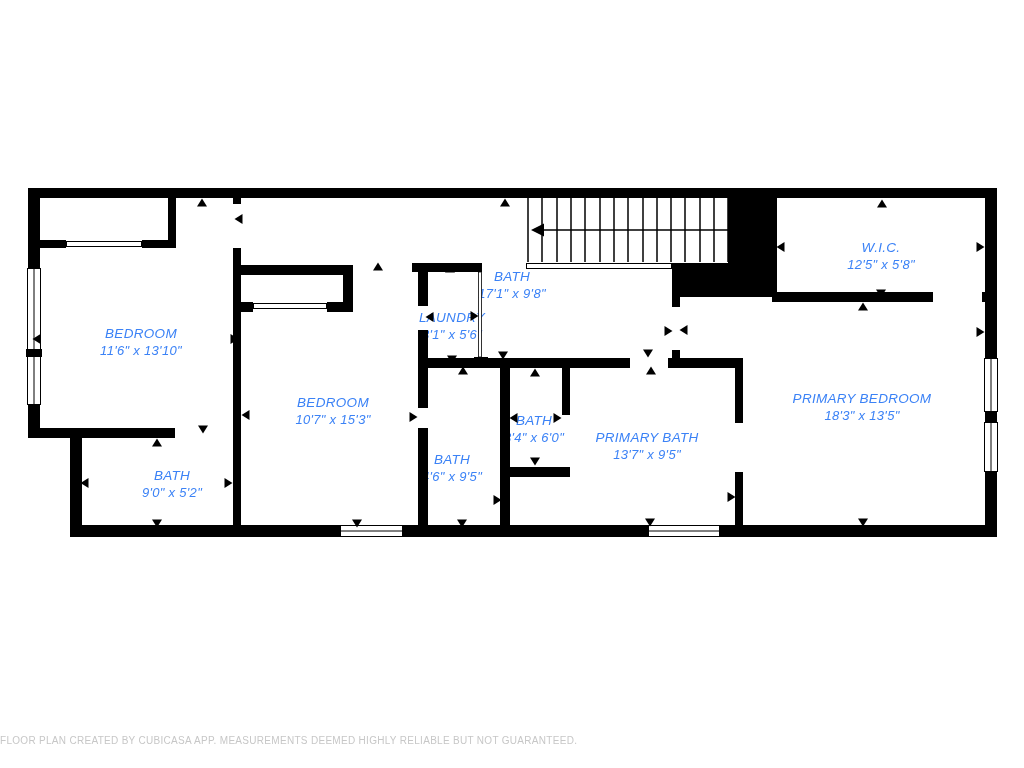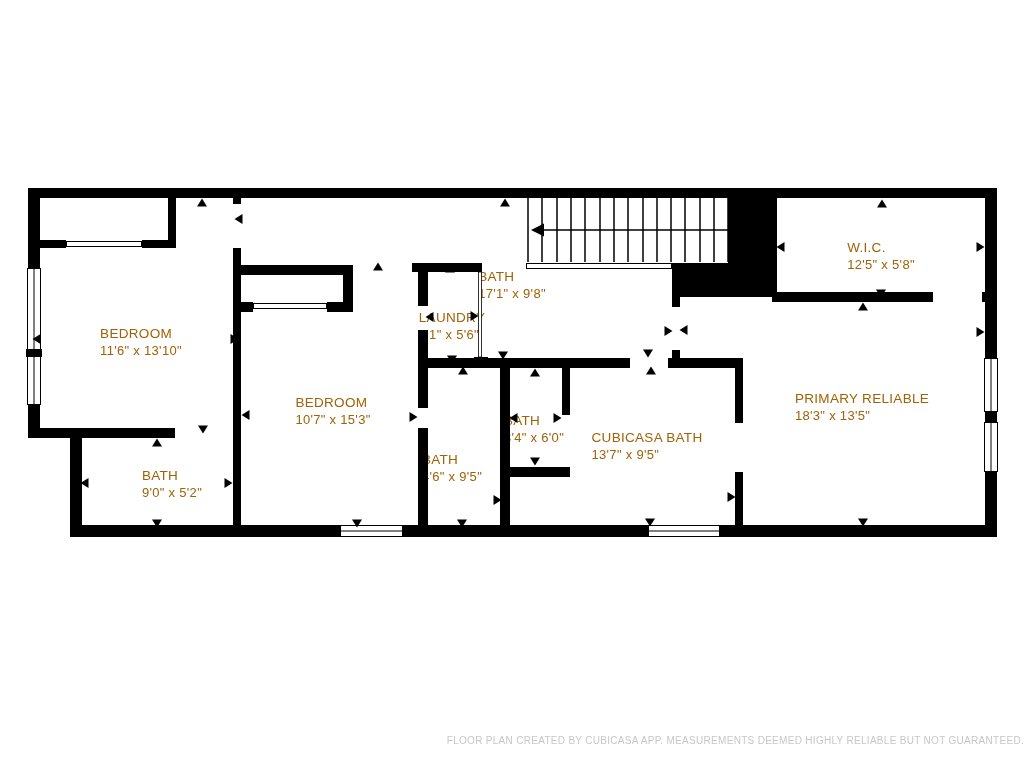--- a/index.html
+++ b/index.html
@@ -6,38 +6,39 @@
   .canvas{
     position:relative;
     width:1024px;height:768px;
     background:#ffffff;
     font-family:"Liberation Sans", sans-serif;
     overflow:hidden;
   }
   .room-label{
     position:absolute;
     transform:translate(-50%,-50%);
-    text-align:left;
-    color:#a16207;
+    text-align:center;
+    color:#3b82f6;
     z-index:1;
     white-space:nowrap;
     line-height:17px;
     font-size:13.5px;
     letter-spacing:.3px;
+    font-style:italic;
   }
   .room-label .rn{font-size:13.5px;}
   .room-label .rd{font-size:13px;}
   svg.plan{
     position:absolute;left:0;top:0;z-index:2;
   }
   .footer{
     position:absolute;
     left:0;right:0;
     top:735px;
-    text-align:right;
+    text-align:left;
     font-size:10px;
     letter-spacing:.3px;
     color:#c7c7c7;
     z-index:3;
   }
 </style>
 </head>
 <body>
 
 <div class="canvas">
@@ -64,29 +65,29 @@
   </div>
   <div class="room-label" style="left:452px;top:468px">
     <div class="rn">BATH</div>
     <div class="rd">4'6" x 9'5"</div>
   </div>
   <div class="room-label" style="left:534px;top:429px">
     <div class="rn">BATH</div>
     <div class="rd">3'4" x 6'0"</div>
   </div>
   <div class="room-label" style="left:647px;top:446px">
-    <div class="rn">CUBICASA BATH</div>
+    <div class="rn">PRIMARY BATH</div>
     <div class="rd">13'7" x 9'5"</div>
   </div>
   <div class="room-label" style="left:881px;top:256px">
     <div class="rn">W.I.C.</div>
     <div class="rd">12'5" x 5'8"</div>
   </div>
   <div class="room-label" style="left:862px;top:407px">
-    <div class="rn">PRIMARY RELIABLE</div>
+    <div class="rn">PRIMARY BEDROOM</div>
     <div class="rd">18'3" x 13'5"</div>
   </div>
 
   <svg class="plan" width="1024" height="768" viewBox="0 0 1024 768">
     <defs>
       <path id="tick" d="M0,-4.5 L5,3.5 L-5,3.5 Z"></path>
     </defs>
 
     <g fill="#000">
 

